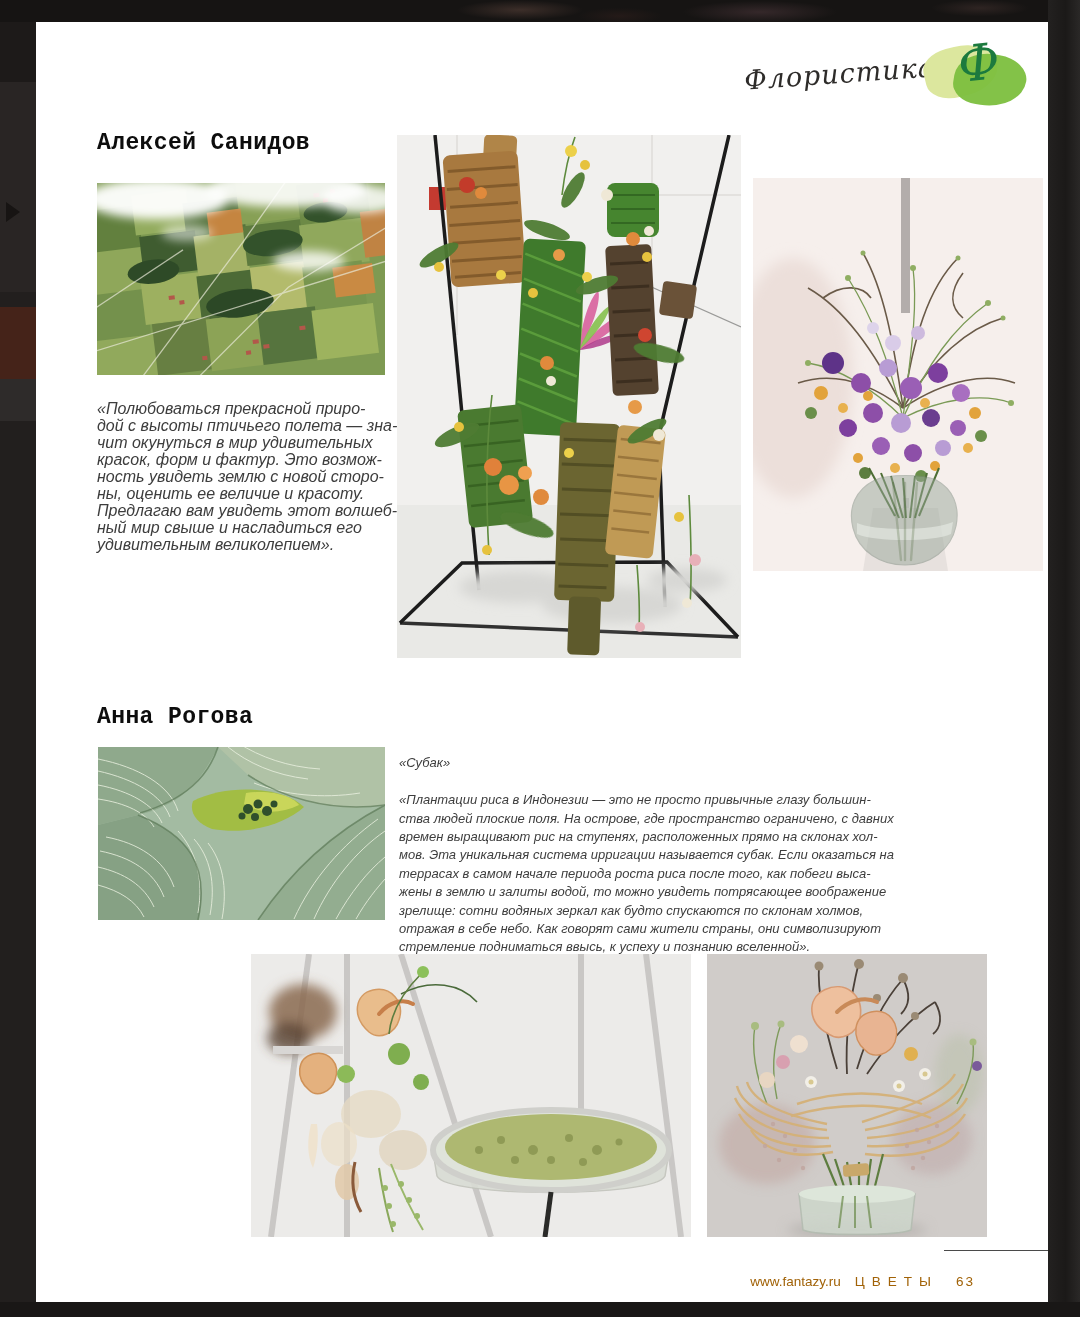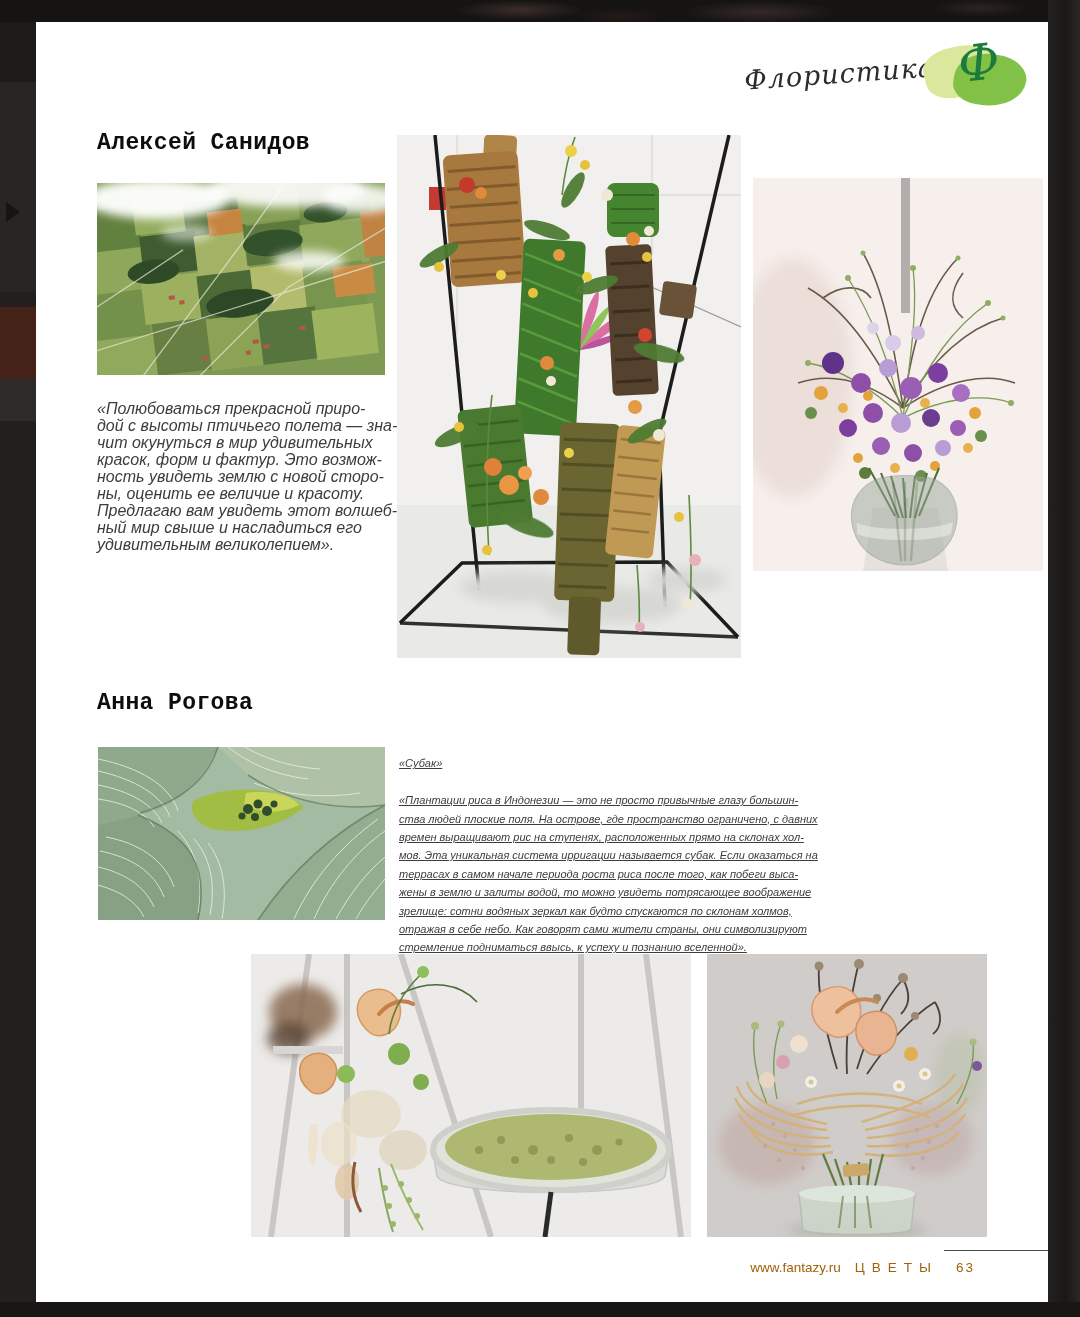--- a/index.html
+++ b/index.html
@@ -43,41 +43,41 @@
     border-radius:42% 58% 55% 45%;transform:rotate(-14deg);}
   .logo-splash .blob2{position:absolute;left:30px;top:16px;width:72px;height:52px;background:#7cbf3e;
     border-radius:55% 45% 62% 38%;transform:rotate(9deg);opacity:.95;}
   .logo-splash .monogram{position:absolute;left:34px;top:-4px;
     font-family:"DejaVu Serif","Liberation Serif",serif;font-style:italic;
     font-size:50px;color:#1c7a3e;transform:rotate(-6deg);}
 
   
   .author-heading{position:absolute;font-size:23px;font-weight:bold;color:#0d0d0d;letter-spacing:.4px;font-family:Liberation Mono, monospace;}
   .h-sanidov{left:61px;top:108px;}
-  .h-rogova{left:61px;top:668px;}
+  .h-rogova{left:61px;top:682px;}
   .quote{position:absolute;font-style:italic;color:#3d3d3d;white-space:pre-line;}
   .quote1{left:61px;top:378px;width:310px;font-size:16px;line-height:17px;}
-  .quote2{left:363px;top:714px;width:625px;font-size:11px;line-height:18.4px;text-decoration:underline;}
+  .quote2{left:363px;top:714px;width:625px;font-size:13px;line-height:18.4px;}
   .quote2 .work-title{display:block;}
 
   
   .photo{position:absolute;overflow:hidden;}
   .photo svg{display:block;width:100%;height:100%;}
   .ph1{left:61px;top:161px;width:288px;height:192px;}
   .ph2{left:361px;top:113px;width:344px;height:523px;}
   .ph3{left:717px;top:156px;width:290px;height:393px;}
   .ph4{left:62px;top:725px;width:287px;height:173px;}
   .ph5{left:215px;top:932px;width:440px;height:283px;}
   .ph6{left:671px;top:932px;width:280px;height:283px;}
 
   
   .footer-rule{position:absolute;left:908px;top:1228px;width:104px;border-top:1.5px solid #4a4a4a;}
   .footer{position:absolute;right:73px;top:1238px;display:flex;align-items:baseline;font-size:13.5px;color:#a16207;}
   .footer .site{margin-right:14px;}
-  .footer .mag{letter-spacing:7px;margin-right:18px;}
+  .footer .mag{letter-spacing:7px;margin-right:18px;margin-top:14px;}
   .footer .num{letter-spacing:2px;}
 </style>
 </head>
 <body>
 
 <div class="top-strip"></div>
 <div class="left-strip">
   <div class="thumb0"></div>
   <div class="thumb1"></div>
   <div class="thumb2"></div>

